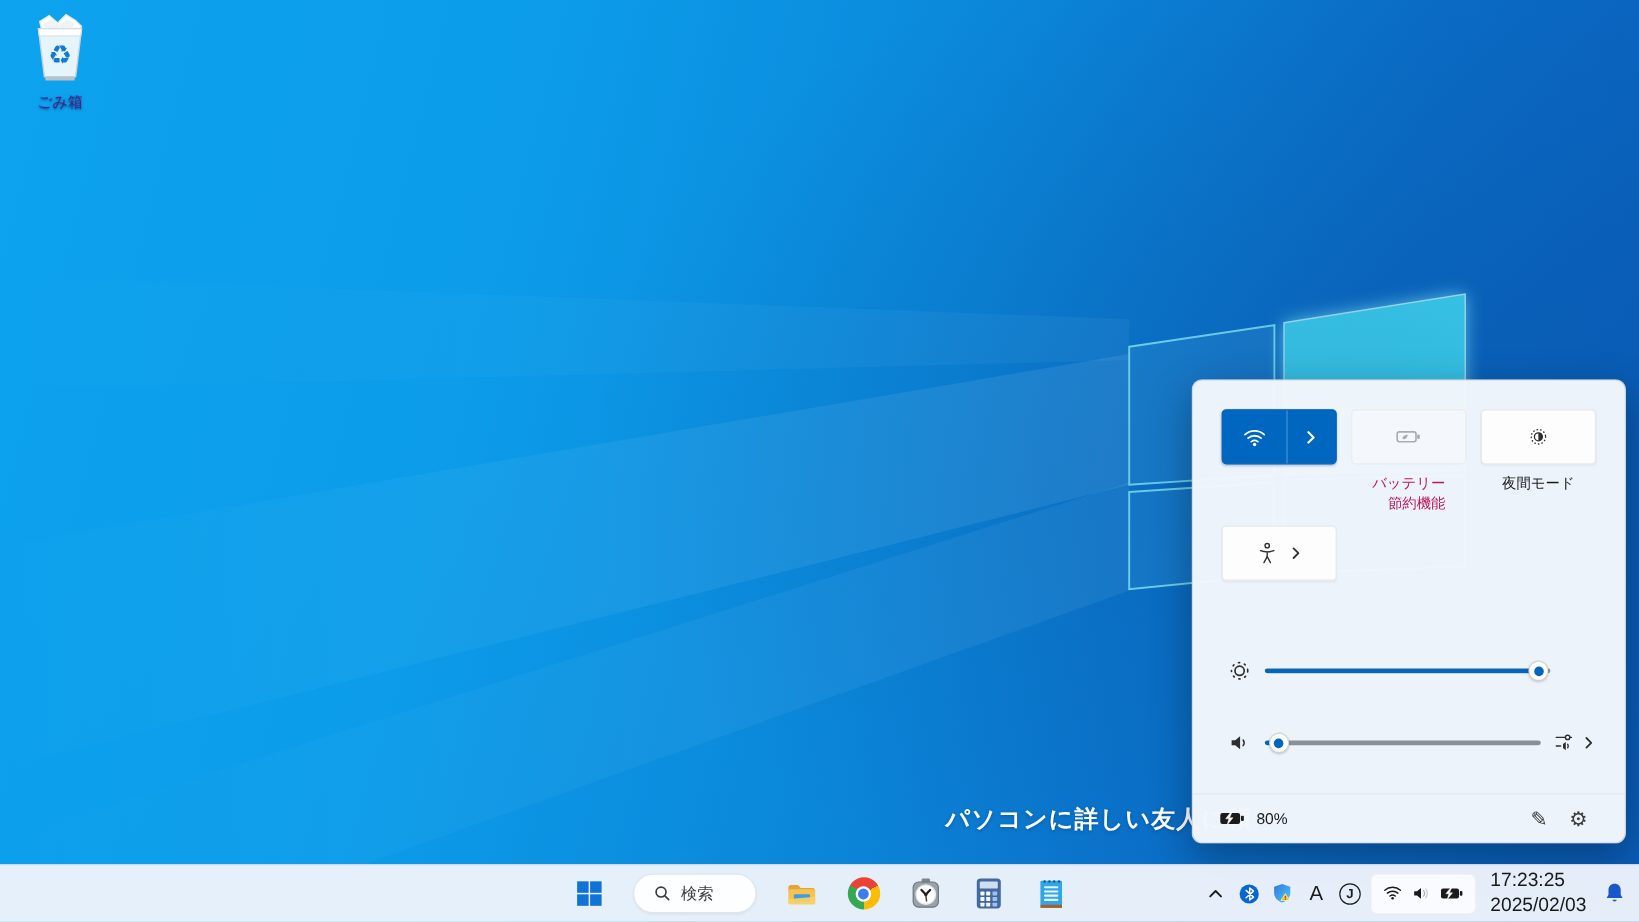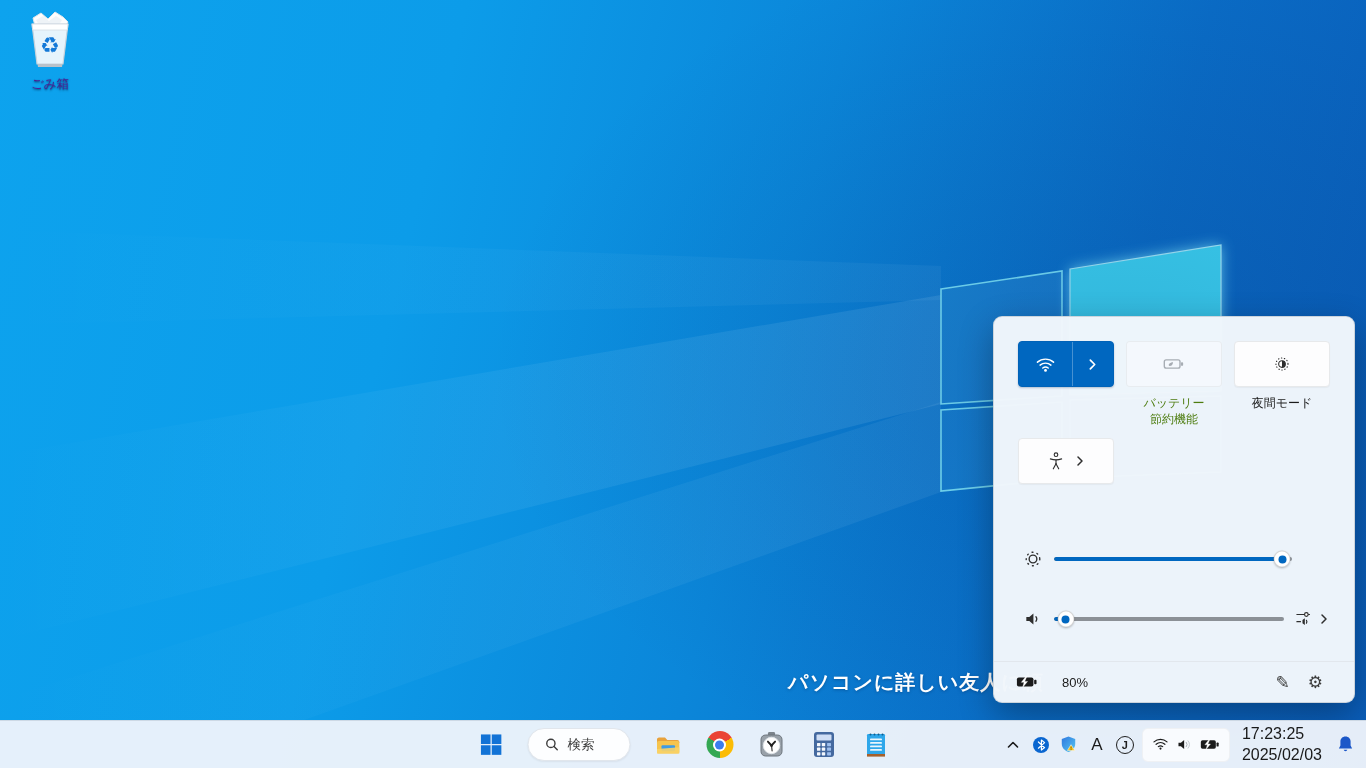--- a/index.html
+++ b/index.html
@@ -36,21 +36,21 @@
   .tile-col { display:flex; flex-direction:column; align-items:center; }
   .tile { width:96px; height:46px; border-radius:4px; display:flex; align-items:center; justify-content:center; cursor:default; }
   .tile.plain { background:#fdfdfe; border:1px solid #e7e9eb; box-shadow:0 1px 1px rgba(0,0,0,0.04); }
   .tile.active { background:#0067c0; border:1px solid #0062b8; box-shadow:0 1px 2px rgba(0,40,90,0.25); }
   .tile.disabled { background:rgba(253,253,254,0.45); border:1px solid rgba(0,0,0,0.05); }
   .tile.split { justify-content:stretch; padding:0; }
   .tile-main { flex:1.3; height:100%; display:flex; align-items:center; justify-content:center; }
   .tile-divider { width:1px; height:100%; background:rgba(255,255,255,0.28); }
   .tile-expand { flex:1; height:100%; display:flex; align-items:center; justify-content:center; }
   .tile-label { min-height:51px; padding-top:9px; font-size:12px; color:#1b1b1b; text-align:center; line-height:1.3; }
-  .tile-label.muted { color:#4d7c0f; }
+  .tile-label.muted { color:#be185d;text-align:right; }
   .acc-inner { display:flex; align-items:center; gap:9px; }
 
   
   .qs-slider-row { position:absolute; left:0; right:0; height:40px; display:flex; align-items:center; padding:0 24px; }
   .qs-row-brightness { top:222px; }
   .qs-row-volume { top:282px; }
   .qs-slider-icon { width:30px; display:flex; justify-content:center; flex:none; }
   .slider { position:relative; flex:1; height:18px; margin-left:6px; cursor:default; }
   .slider-track { position:absolute; left:0; right:0; top:50%; transform:translateY(-50%);
     height:4px; border-radius:2px; background:#8b9096; overflow:hidden; }
@@ -59,21 +59,21 @@
     background:#fff; border:1px solid rgba(0,0,0,0.16); box-shadow:0 1px 2px rgba(0,0,0,0.2);
     transform:translate(-50%,-50%); }
   .slider-thumb::after { content:""; position:absolute; left:50%; top:50%; width:8px; height:8px;
     border-radius:50%; background:#0067c0; transform:translate(-50%,-50%); }
   .brightness-right-spacer { width:38px; flex:none; }
   .output-picker { width:44px; flex:none; display:flex; align-items:center; justify-content:flex-end; gap:3px; margin-left:2px; cursor:default; }
 
   
   .qs-footer { position:absolute; left:0; right:0; top:344px; bottom:0; border-top:1px solid #e2e7ed;
     display:flex; align-items:center; padding:0 22px; }
-  .qs-batt { display:flex; align-items:center; gap:24px; font-size:13px; color:#1b1b1b; }
+  .qs-batt { display:flex; align-items:center; gap:9px; font-size:13px; color:#1b1b1b; }
   .qs-footer-spacer { flex:1; }
   .qs-icon-btn { font-size:17px; color:#3c3c3c; padding:0 9px; cursor:default; line-height:1; }
 
   
   .taskbar { position:absolute; left:0; right:0; bottom:0; height:48px;
     background:rgba(238,244,251,0.96); border-top:1px solid rgba(185,198,212,0.55); z-index:10; }
   .tb-center { position:absolute; left:50%; top:0; height:100%; transform:translateX(-50%);
     display:flex; align-items:center; gap:12px; }
   .tb-btn { width:40px; height:40px; border-radius:5px; display:flex; align-items:center; justify-content:center; cursor:default; }
   .search-pill { height:33px; min-width:103px; border-radius:17px; background:#fdfeff;

